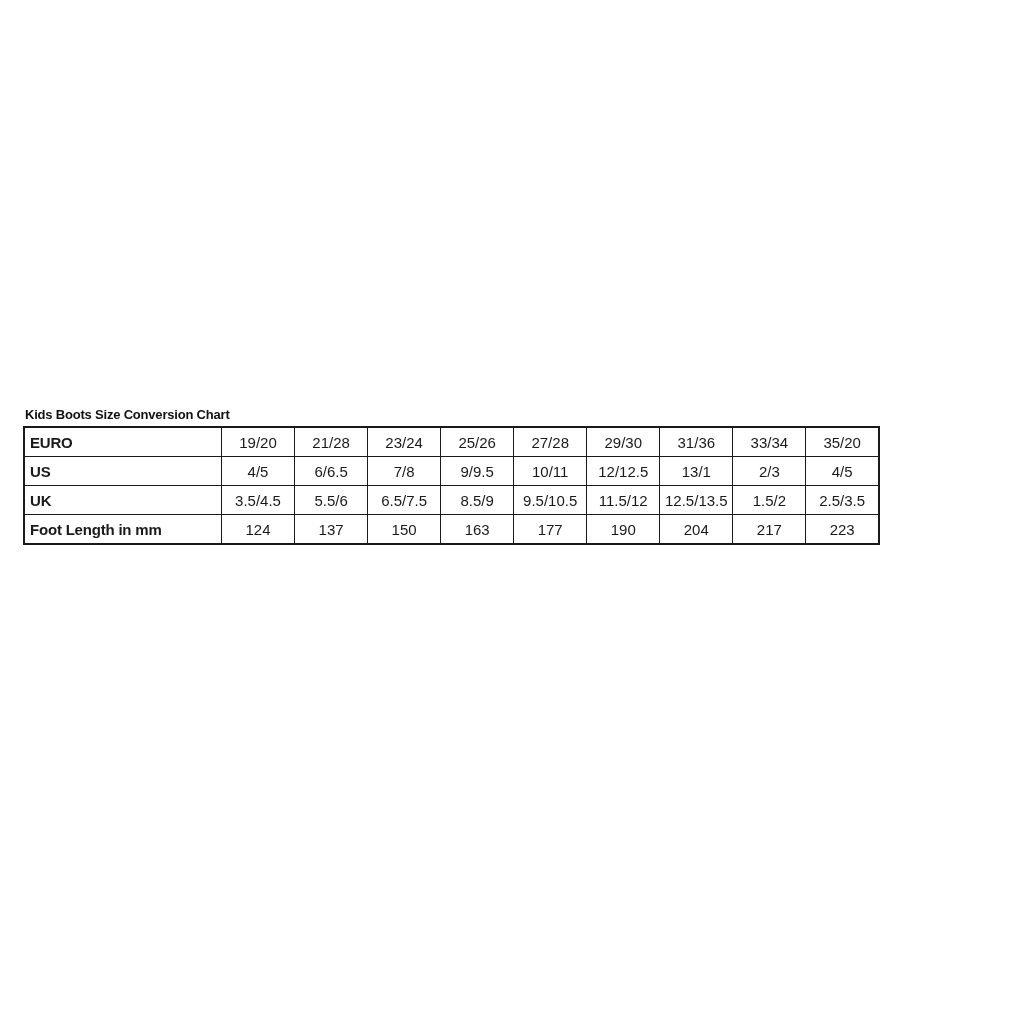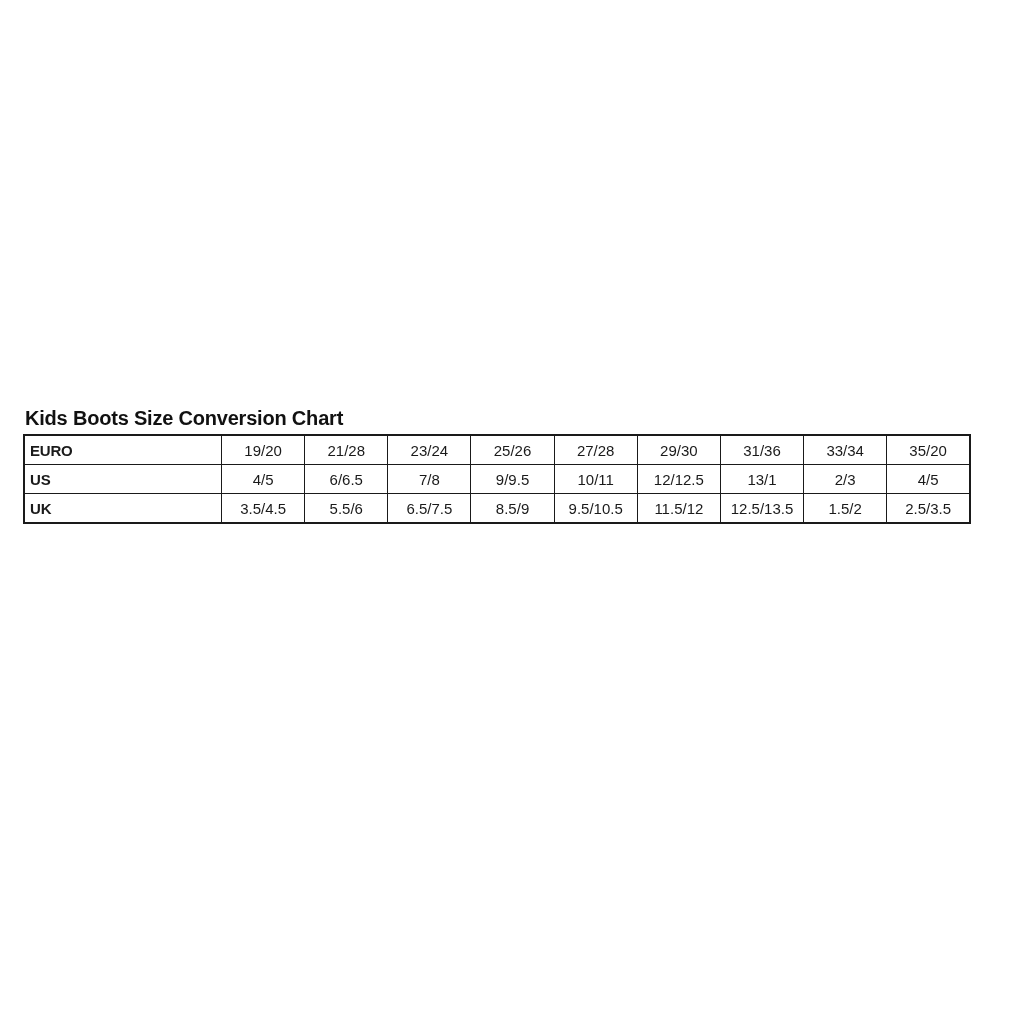--- a/index.html
+++ b/index.html
@@ -14,31 +14,31 @@
     font-family: "Liberation Sans", sans-serif;
     color: #1a1a1a;
   }
   .chart-block {
     position: absolute;
     left: 23px;
     top: 407px;
     width: 960px;
   }
   .chart-title {
-    font-size: 20px;
+    font-size: 13px;
     font-weight: 600;
     letter-spacing: -0.2px;
     color: #111111;
     margin: 0 0 4px 2px;
     white-space: nowrap;
   }
   table.size-table {
     border-collapse: collapse;
     table-layout: fixed;
-    width: 948px;
+    width: 857px;
     background: #ffffff;
     border: 2px solid #1a1a1a;
   }
   table.size-table td {
     border: 1.5px solid #1a1a1a;
     height: 28px;
     padding: 0 2px;
     font-size: 15px;
     font-weight: normal;
     text-align: center;
@@ -91,15 +91,27 @@
           <td class="value-cell">3.5/4.5</td>
           <td class="value-cell">5.5/6</td>
           <td class="value-cell">6.5/7.5</td>
           <td class="value-cell">8.5/9</td>
           <td class="value-cell">9.5/10.5</td>
           <td class="value-cell">11.5/12</td>
           <td class="value-cell">12.5/13.5</td>
           <td class="value-cell">1.5/2</td>
           <td class="value-cell">2.5/3.5</td>
         </tr>
+        <tr>
+          <td class="label-cell">Foot Length in mm</td>
+          <td class="value-cell">124</td>
+          <td class="value-cell">137</td>
+          <td class="value-cell">150</td>
+          <td class="value-cell">163</td>
+          <td class="value-cell">177</td>
+          <td class="value-cell">190</td>
+          <td class="value-cell">204</td>
+          <td class="value-cell">217</td>
+          <td class="value-cell">223</td>
+        </tr>
       </tbody>
   </table>
 </div>
 
 </body></html>

